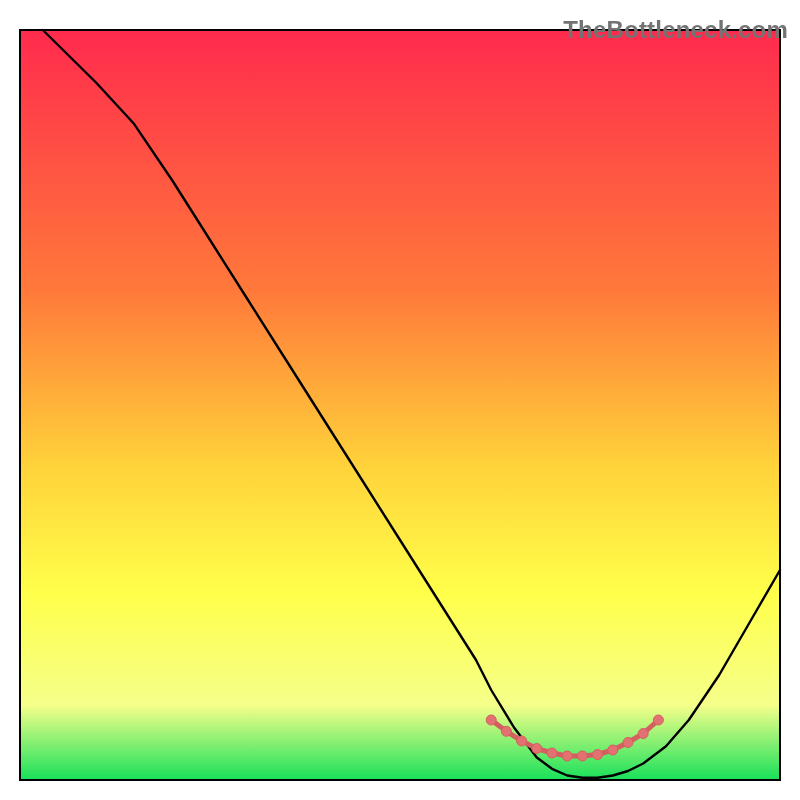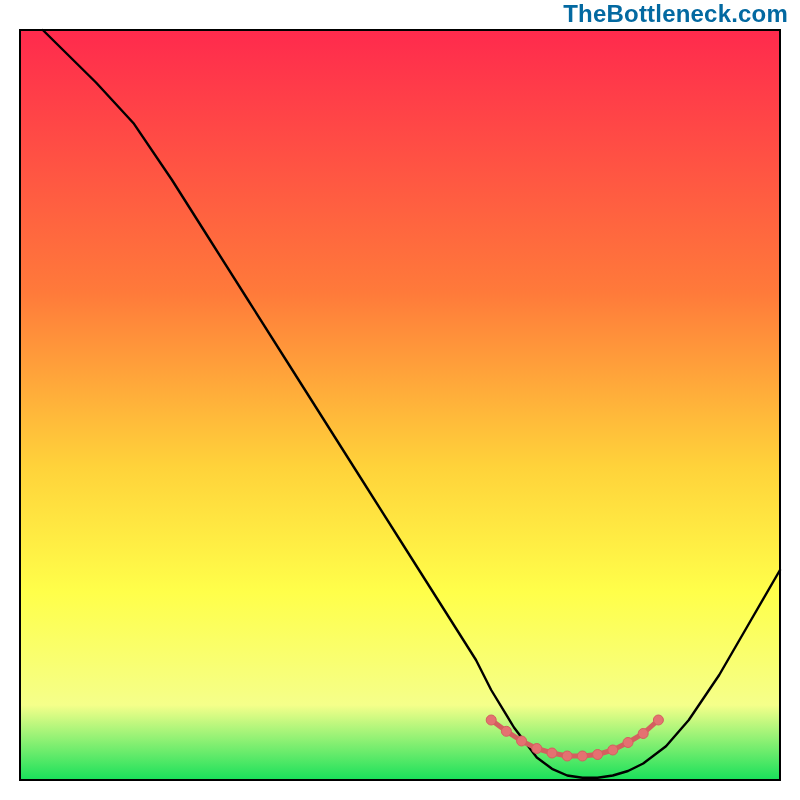--- a/index.html
+++ b/index.html
@@ -11,25 +11,25 @@
     background: #ffffff;
     font-family: Arial, Helvetica, sans-serif;
   }
   .wrap {
     position: relative;
     width: 800px;
     height: 800px;
   }
   .watermark {
     position: absolute;
-    top: 0;
+    top: 16px;
     right: 12px;
     font-size: 24px;
     font-weight: 600;
-    color: #0369a1;
+    color: #737373;
     letter-spacing: 0.2px;
   }
   svg {
     display: block;
   }
 </style>
 </head>
 <body>
 <div class="wrap">
 

